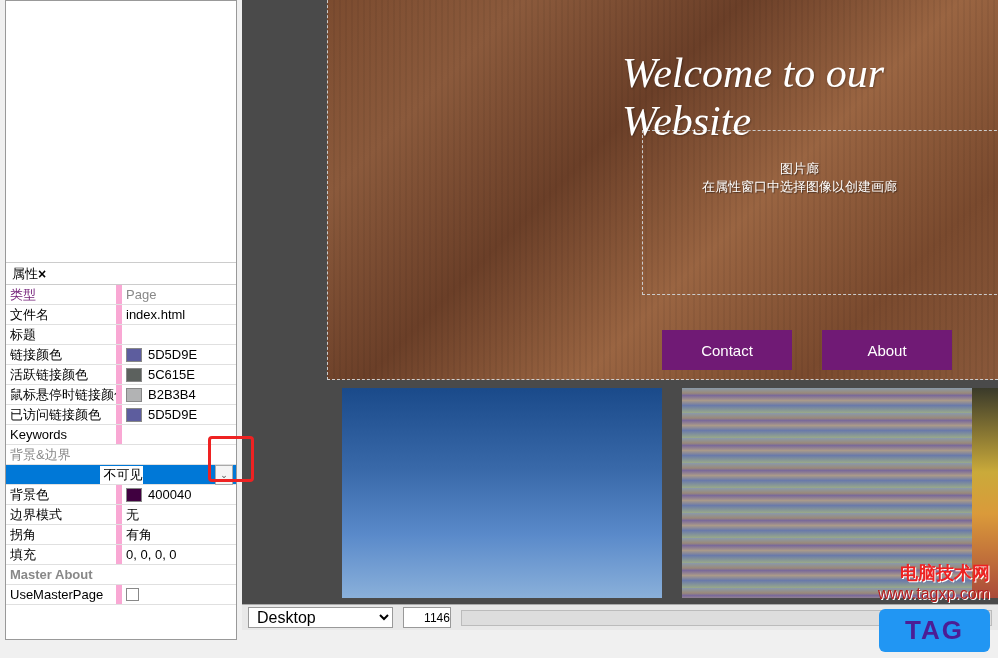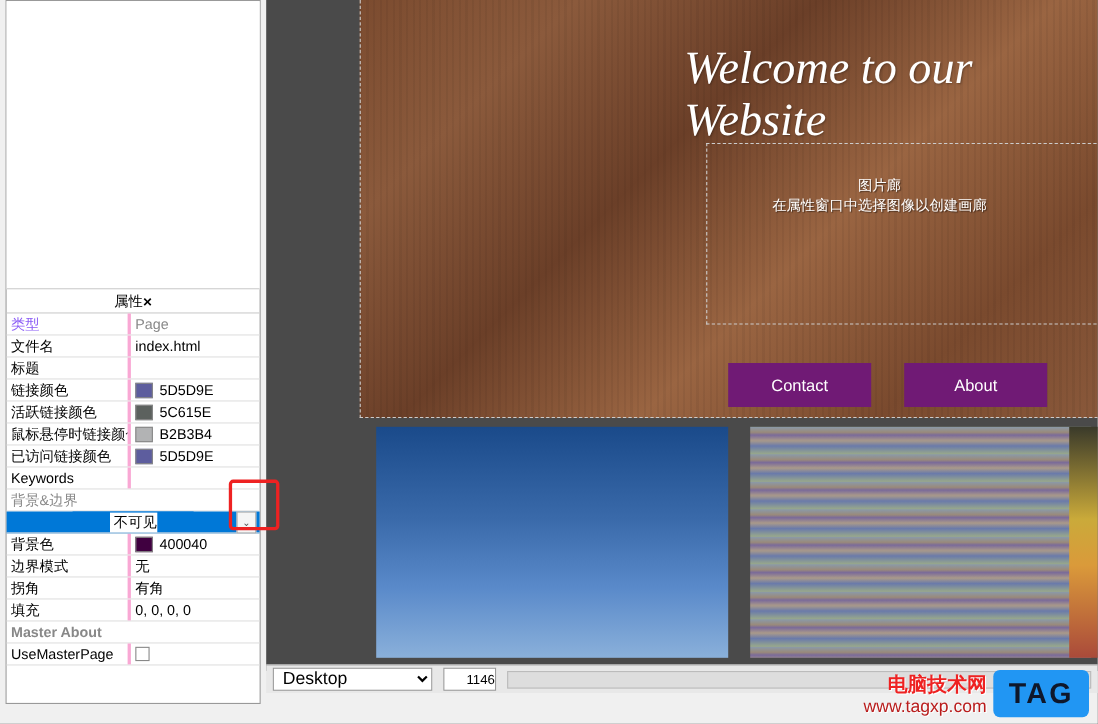--- a/index.html
+++ b/index.html
@@ -1,29 +1,29 @@
 <!DOCTYPE html>
 <html><head>
 <meta charset="utf-8">
 <style>
 * { margin: 0; padding: 0; box-sizing: border-box; font-family: "Microsoft YaHei", Arial, sans-serif; }
 body { background: #f0f0f0; overflow: hidden; width: 998px; height: 658px; position: relative; }
 
 .left-panel { position: absolute; left: 5px; top: 0; width: 232px; height: 640px; background: white; border: 1px solid #999; }
 .top-empty { height: 262px; background: white; border-bottom: 1px solid #ccc; }
 
-.panel-header { display: flex; justify-content: center; align-items: center; padding: 2px 6px; font-size: 13px; border-bottom: 1px solid #ccc; height: 22px; }
+.panel-header { display: flex; justify-content: flex-start; align-items: center; padding: 2px 6px; font-size: 13px; border-bottom: 1px solid #ccc; height: 22px; }
 .panel-header .close { cursor: pointer; font-weight: bold; font-size: 14px; }
 
 .prop-grid { font-size: 13px; }
 .prop-row { display: flex; height: 20px; align-items: center; border-bottom: 1px solid #e0e0e0; }
 .prop-label { width: 110px; padding-left: 4px; overflow: hidden; white-space: nowrap; }
 .prop-value { flex: 1; padding-left: 4px; display: flex; align-items: center; gap: 6px; }
-.prop-value.field { border-left: 3px solid #f9a8d4; height: 100%; }
-.prop-row.header-row .prop-label { color: #8b5cf6; }
+.prop-value.field { border-left: 6px solid #f9a8d4; height: 100%; }
+.prop-row.header-row .prop-label { color: #701a75; }
 .prop-row.header-row .prop-value { color: #888; }
 .prop-row.section .prop-label { color: #888; font-weight: normal; width: 100%; }
 .prop-row.selected { background: #0078d7; color: white; flex-direction: column; }
 .prop-row.selected .prop-label { background: #0078d7; color: white; }
 .prop-row.selected .prop-value.field { background: white; color: black; border: none; }
 
 .color-swatch { width: 16px; height: 14px; border: 1px solid #888; display: inline-block; }
 .checkbox-box { width: 13px; height: 13px; border: 1px solid #888; display: inline-block; background: white; }
 
 .red-highlight { position: absolute; left: 208px; top: 436px; width: 46px; height: 46px; border: 3px solid #e22; border-radius: 4px; z-index: 100; pointer-events: none; }
@@ -32,44 +32,44 @@
 .canvas-area { position: absolute; left: 242px; top: 0; right: 0; bottom: 48px; background: #4a4a4a; overflow: hidden; }
 .page-bg { position: absolute; left: 85px; top: -20px; right: -20px; height: 400px; 
   background: linear-gradient(135deg, #7a4a2e 0%, #8b5a3c 20%, #6b3f28 40%, #9a6542 60%, #7a4a2e 80%, #8b5a3c 100%);
   background-blend-mode: multiply;
 }
 .page-bg::before { content: ""; position: absolute; inset: 0; 
   background: repeating-linear-gradient(90deg, rgba(0,0,0,0.05) 0, rgba(0,0,0,0.05) 2px, transparent 2px, transparent 6px);
 }
 
 .dashed-box { position: absolute; border: 1px dashed #ccc; }
-.hero-title { position: absolute; left: 380px; top: 38px; font-size: 42px; color: white; font-family: Georgia, serif; text-shadow: 1px 1px 2px rgba(0,0,0,0.3); font-style: italic; }
+.hero-title { position: absolute; left: 380px; top: 49px; font-size: 42px; color: white; font-family: Georgia, serif; text-shadow: 1px 1px 2px rgba(0,0,0,0.3); font-style: italic; }
 .gallery-label { position: absolute; left: 460px; top: 160px; color: #fff; font-size: 13px; text-align: center; text-shadow: 1px 1px 1px rgba(0,0,0,0.5); }
 
 .nav-btn { position: absolute; width: 130px; height: 40px; background: #701a75; color: white; display: flex; align-items: center; justify-content: center; font-size: 15px; font-weight: 500; }
 .nav-btn.contact { left: 420px; top: 330px; }
 .nav-btn.about { left: 580px; top: 330px; }
 
 .img1 { position: absolute; left: 100px; top: 388px; width: 320px; height: 210px; background: linear-gradient(180deg, #1a4a8a 0%, #3a6aaa 40%, #5a8aca 70%, #8ab0da 100%); }
 .img2 { position: absolute; left: 440px; top: 388px; width: 310px; height: 210px; 
   background: linear-gradient(180deg, #8a9aaa 0%, #9a8a7a 20%, #7a6a9a 30%, #aa9a8a 50%, #6a7aaa 70%, #9aaa8a 100%);
   background-size: 30px 25px;
 }
 .img3 { position: absolute; left: 730px; top: 388px; width: 60px; height: 210px; background: linear-gradient(180deg, #3a3a2a 0%, #caaa3a 40%, #da9a3a 60%, #aa4a3a 100%); }
 
 .bottom-bar { position: absolute; left: 242px; bottom: 28px; right: 0; height: 26px; background: #e8e8e8; display: flex; align-items: center; gap: 10px; padding: 0 6px; border-top: 1px solid #aaa; }
 .device-select { width: 145px; height: 21px; font-size: 16px; border: 1px solid #999; background: white; padding: 0 4px; }
 .width-input { width: 48px; height: 21px; font-size: 12px; border: 1px solid #999; text-align: center; padding-left: 20px; }
 .scroll-track { flex: 1; height: 16px; background: #ddd; border: 1px solid #bbb; position: relative; }
 
-.watermark { position: absolute; right: 8px; bottom: 6px; z-index: 200; display: flex; align-items: flex-end; gap: 6px; }
+.watermark { position: absolute; right: 8px; bottom: 6px; z-index: 200; display: flex; align-items: flex-end; gap: 6px; flex-direction: column; }
 .wm-text { text-align: right; }
 .wm-title { font-size: 18px; font-weight: bold; color: #e22; text-shadow: 1px 1px 0 white; }
 .wm-url { font-size: 16px; color: #b91c1c; text-shadow: 1px 1px 0 white; }
-.wm-tag { background: #2196f3; color: #0f172a; font-size: 26px; font-weight: bold; padding: 6px 14px; border-radius: 6px; letter-spacing: 2px; }
+.wm-tag { background: #2196f3; color: #4c1d95; font-size: 26px; font-weight: bold; padding: 6px 26px; border-radius: 6px; letter-spacing: 2px; }
 </style>
 </head>
 <body>
 
 <div class="left-panel">
   <div class="top-empty"></div>
   <div class="panel-header">
     <span>属性</span>
     <span class="close">×</span>
   </div>

